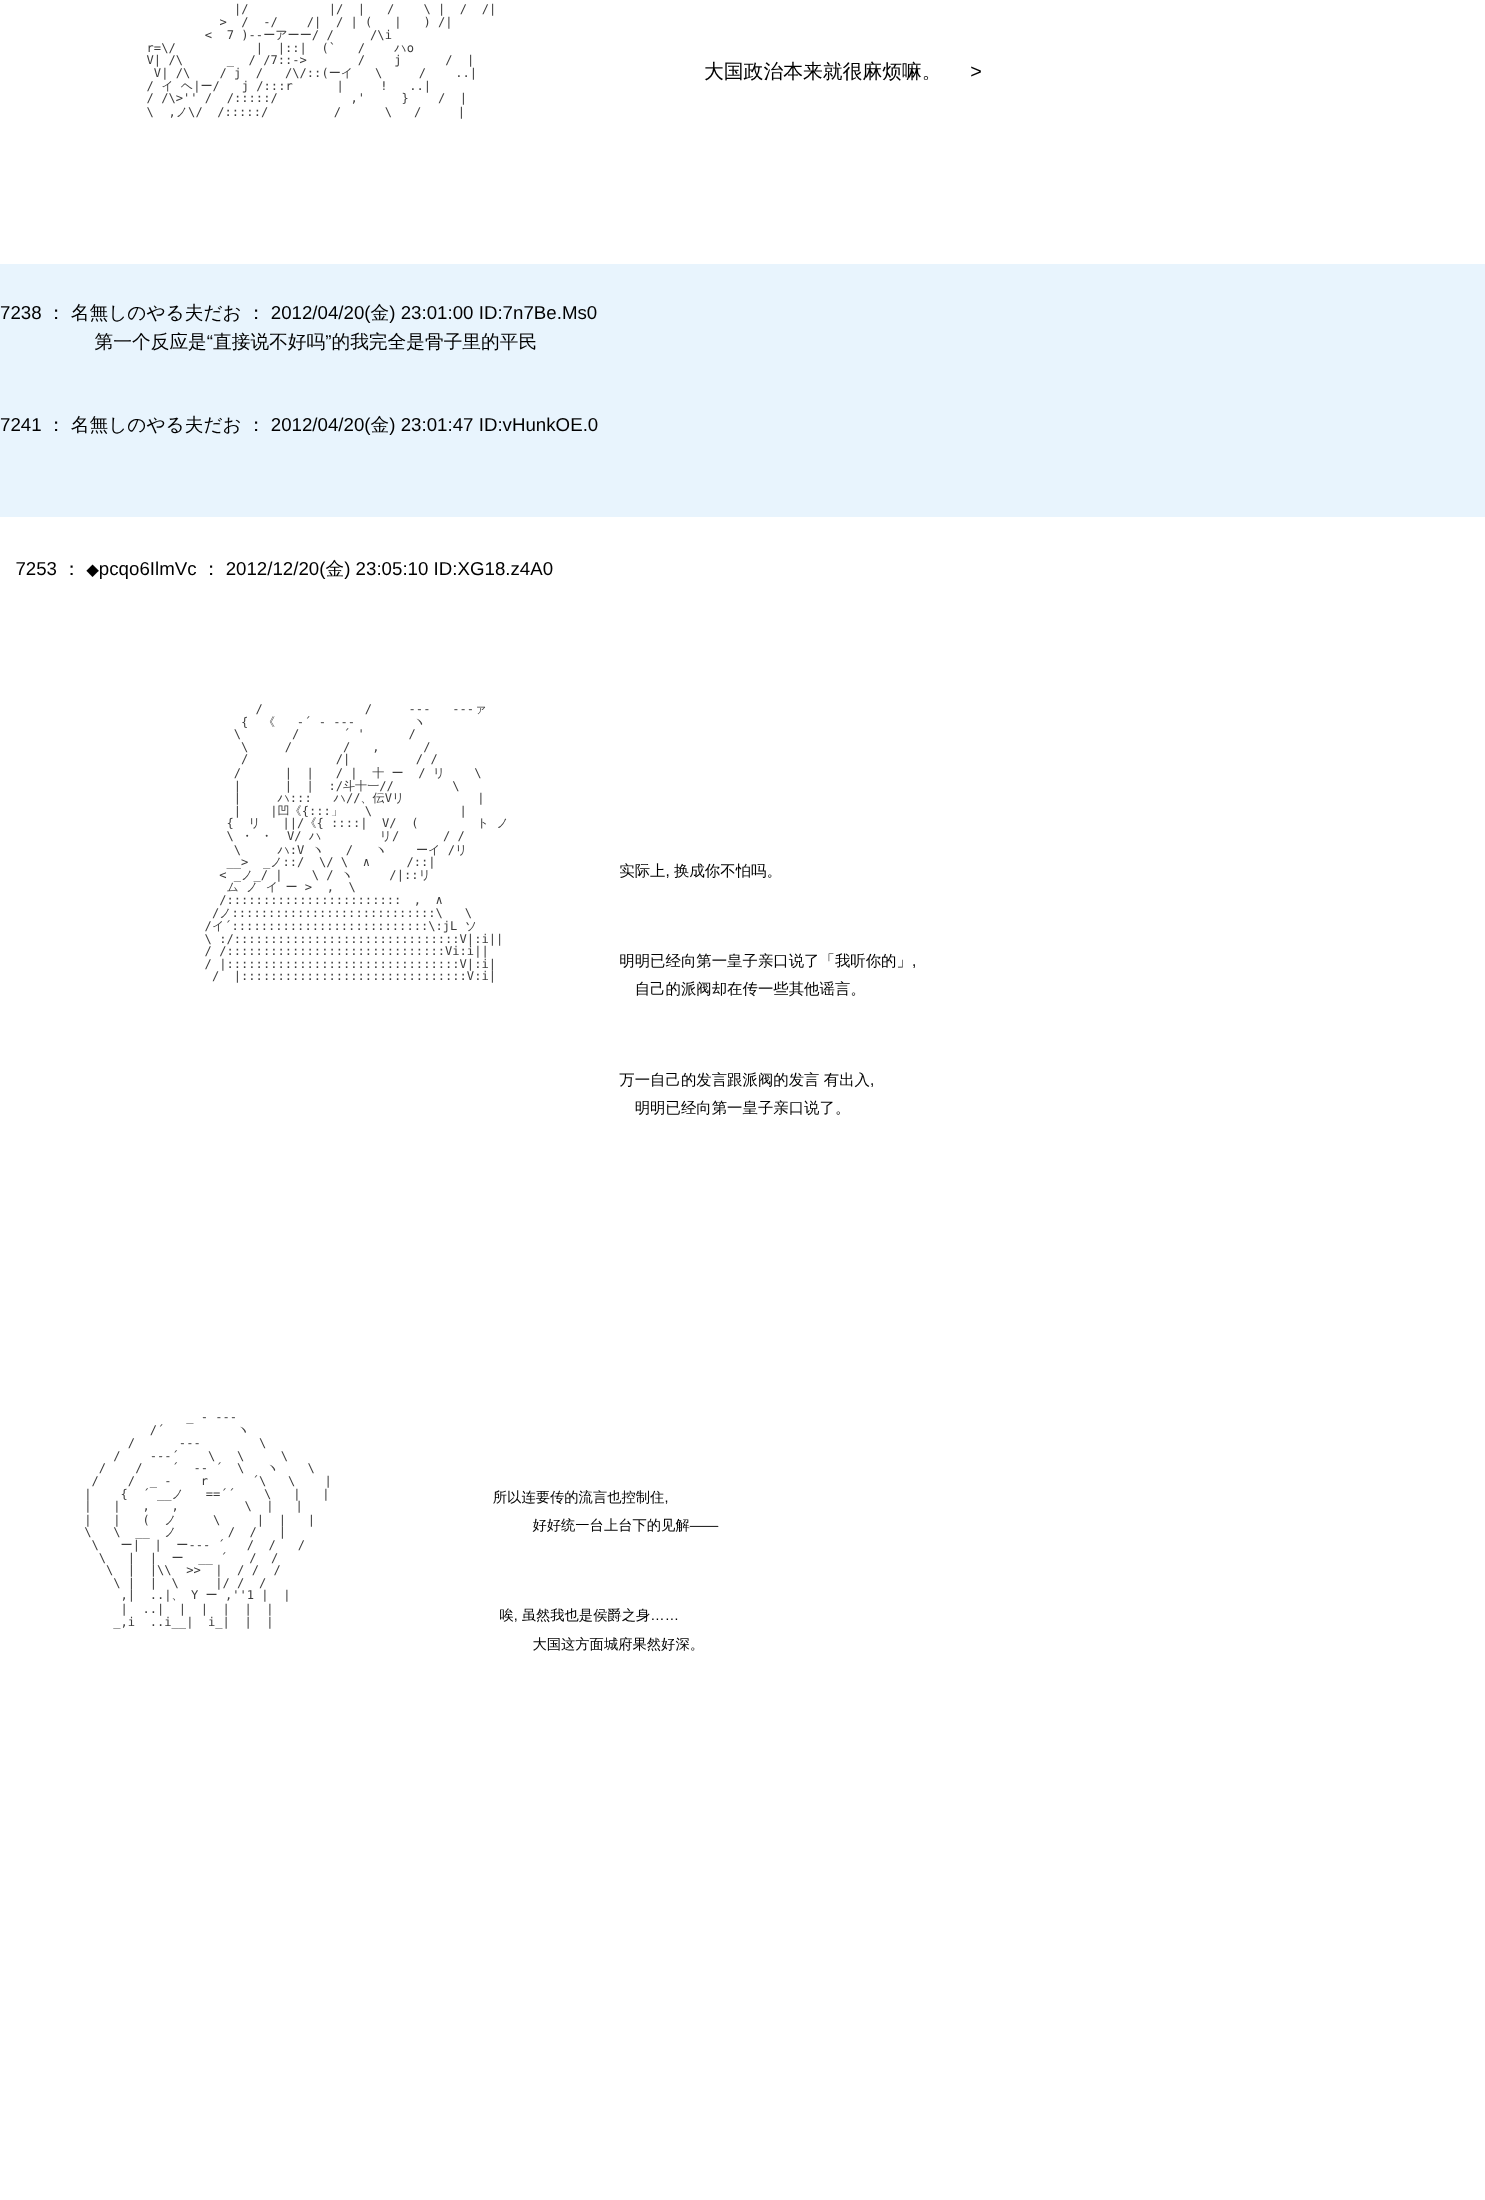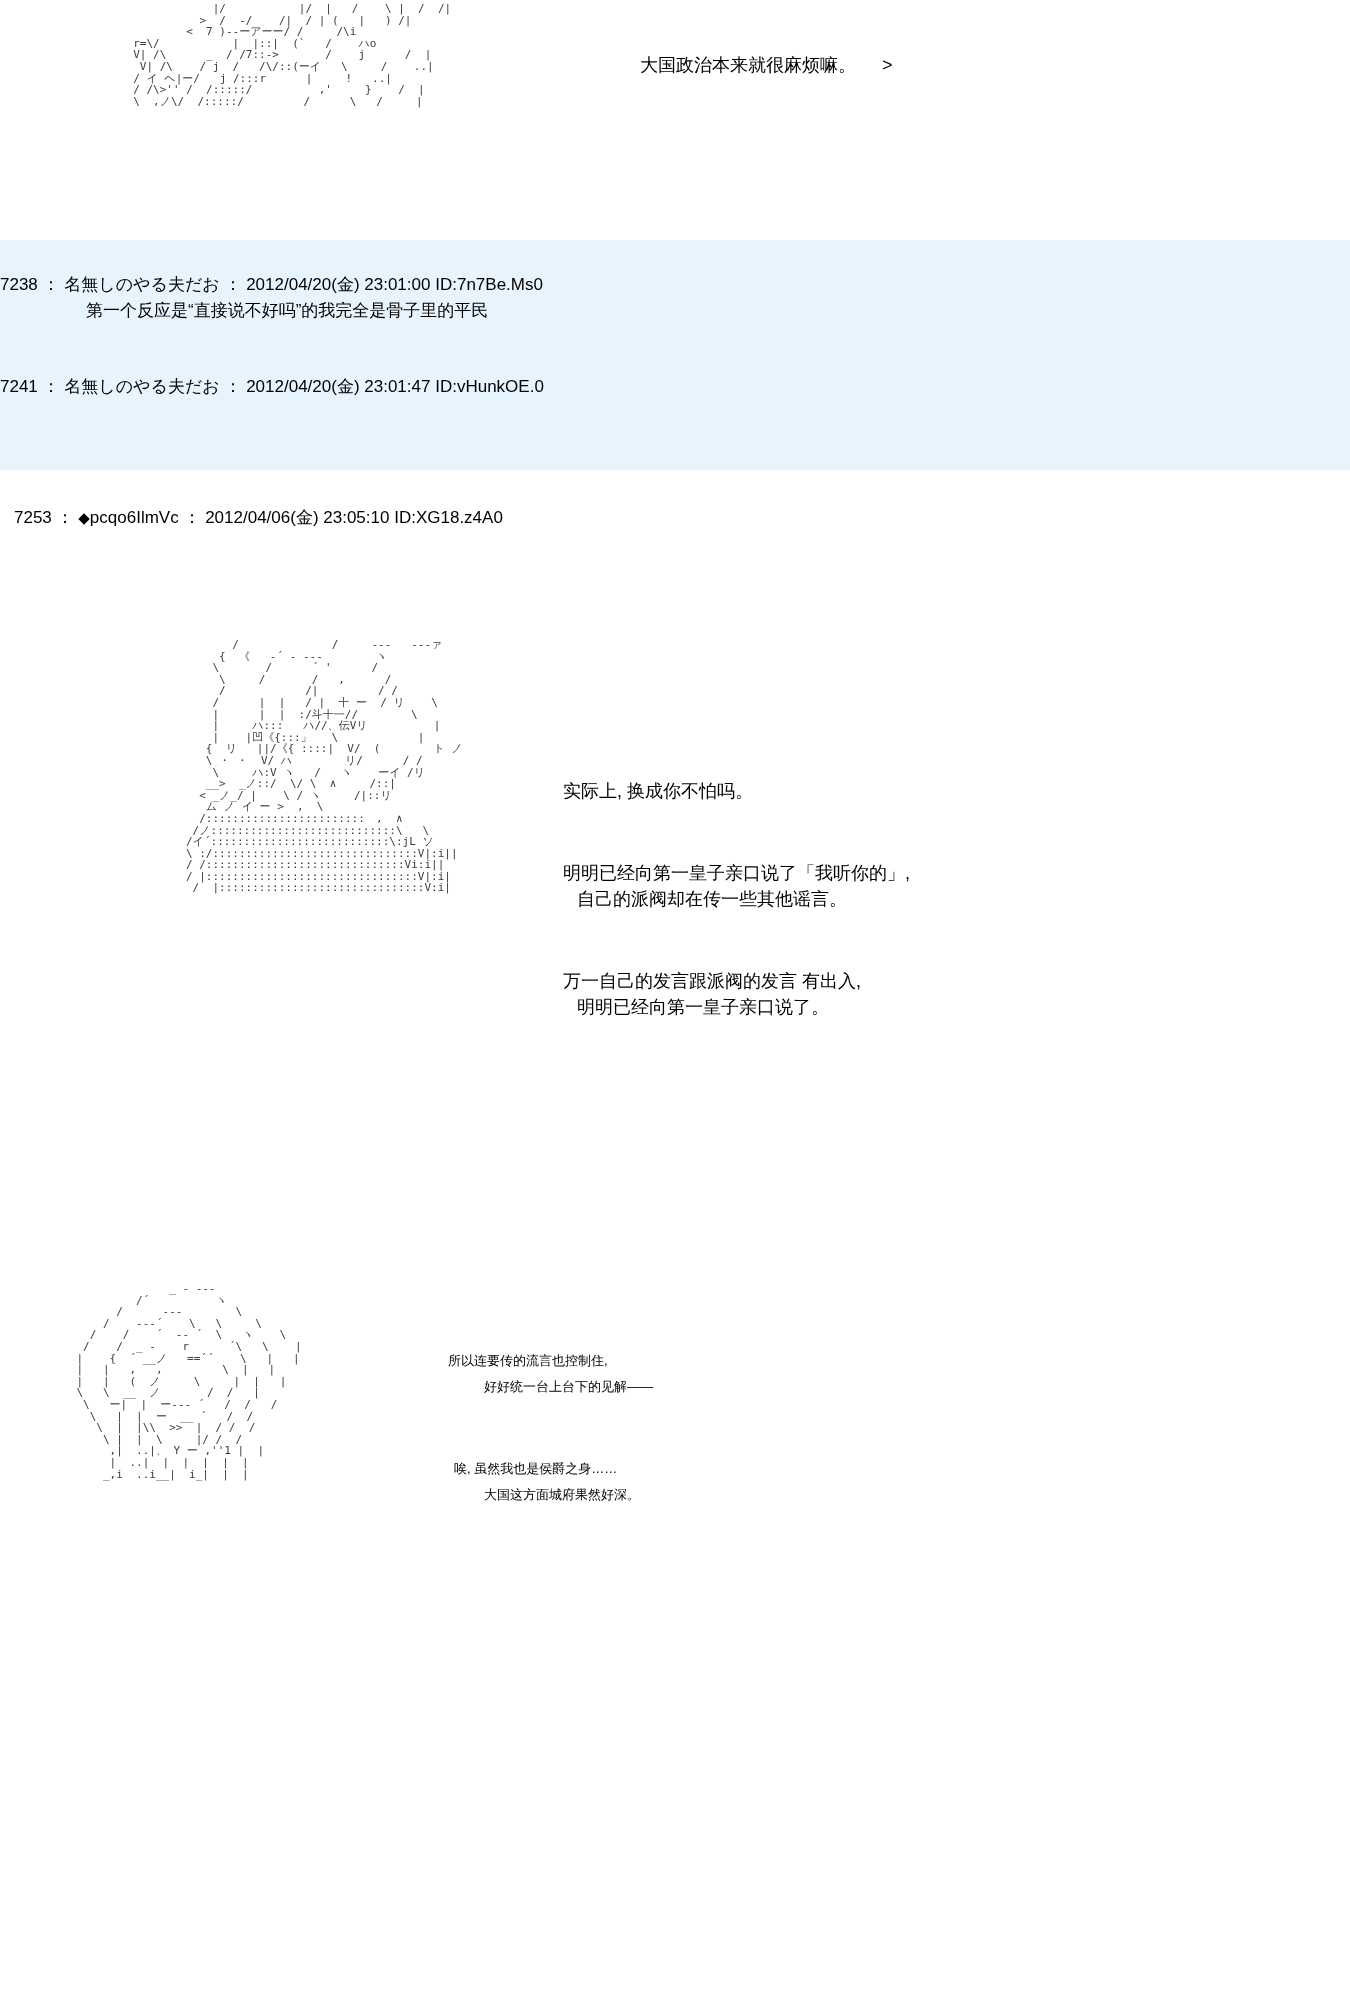--- a/index.html
+++ b/index.html
@@ -102,21 +102,21 @@
   
   #scene1-art {
     position: absolute;
     left: 186px;
     top: 628px;
   }
   #scene1-text {
     position: absolute;
     left: 563px;
     top: 778px;
-    font-size: 18px;
+    font-size: 14px;
     line-height: 26px;
   }
   #scene1-text .l2 { padding-left: 14px; }
 
   
   #scene2-art {
     position: absolute;
     left: 50px;
     top: 1272px;
   }
@@ -172,21 +172,21 @@
     </div>
   </div>
 
 </div>
 
 <div id="main-post-header">
   <span>7253</span>
   <span>：</span>
   <span class="diamond">◆</span><span class="tripcode">pcqo6IlmVc</span>
   <span>：</span>
-  <span>2012/04/06(金) 23:05:10</span>
+  <span>2012/12/20(金) 23:05:10</span>
   <span>ID:XG18.z4A0</span>
 </div>
 
 <pre class="ascii" id="scene1-art">       /              /     ---   ---ァ
      {  《   -´ ‐ ---　 　 　 ヽ
     \       /      ´ '      /
      \     /       /   ,      /
      /            /|         / /
     /      |  |   / |  十 ー  / リ    \
     |      |  |  :/斗十一//        \

